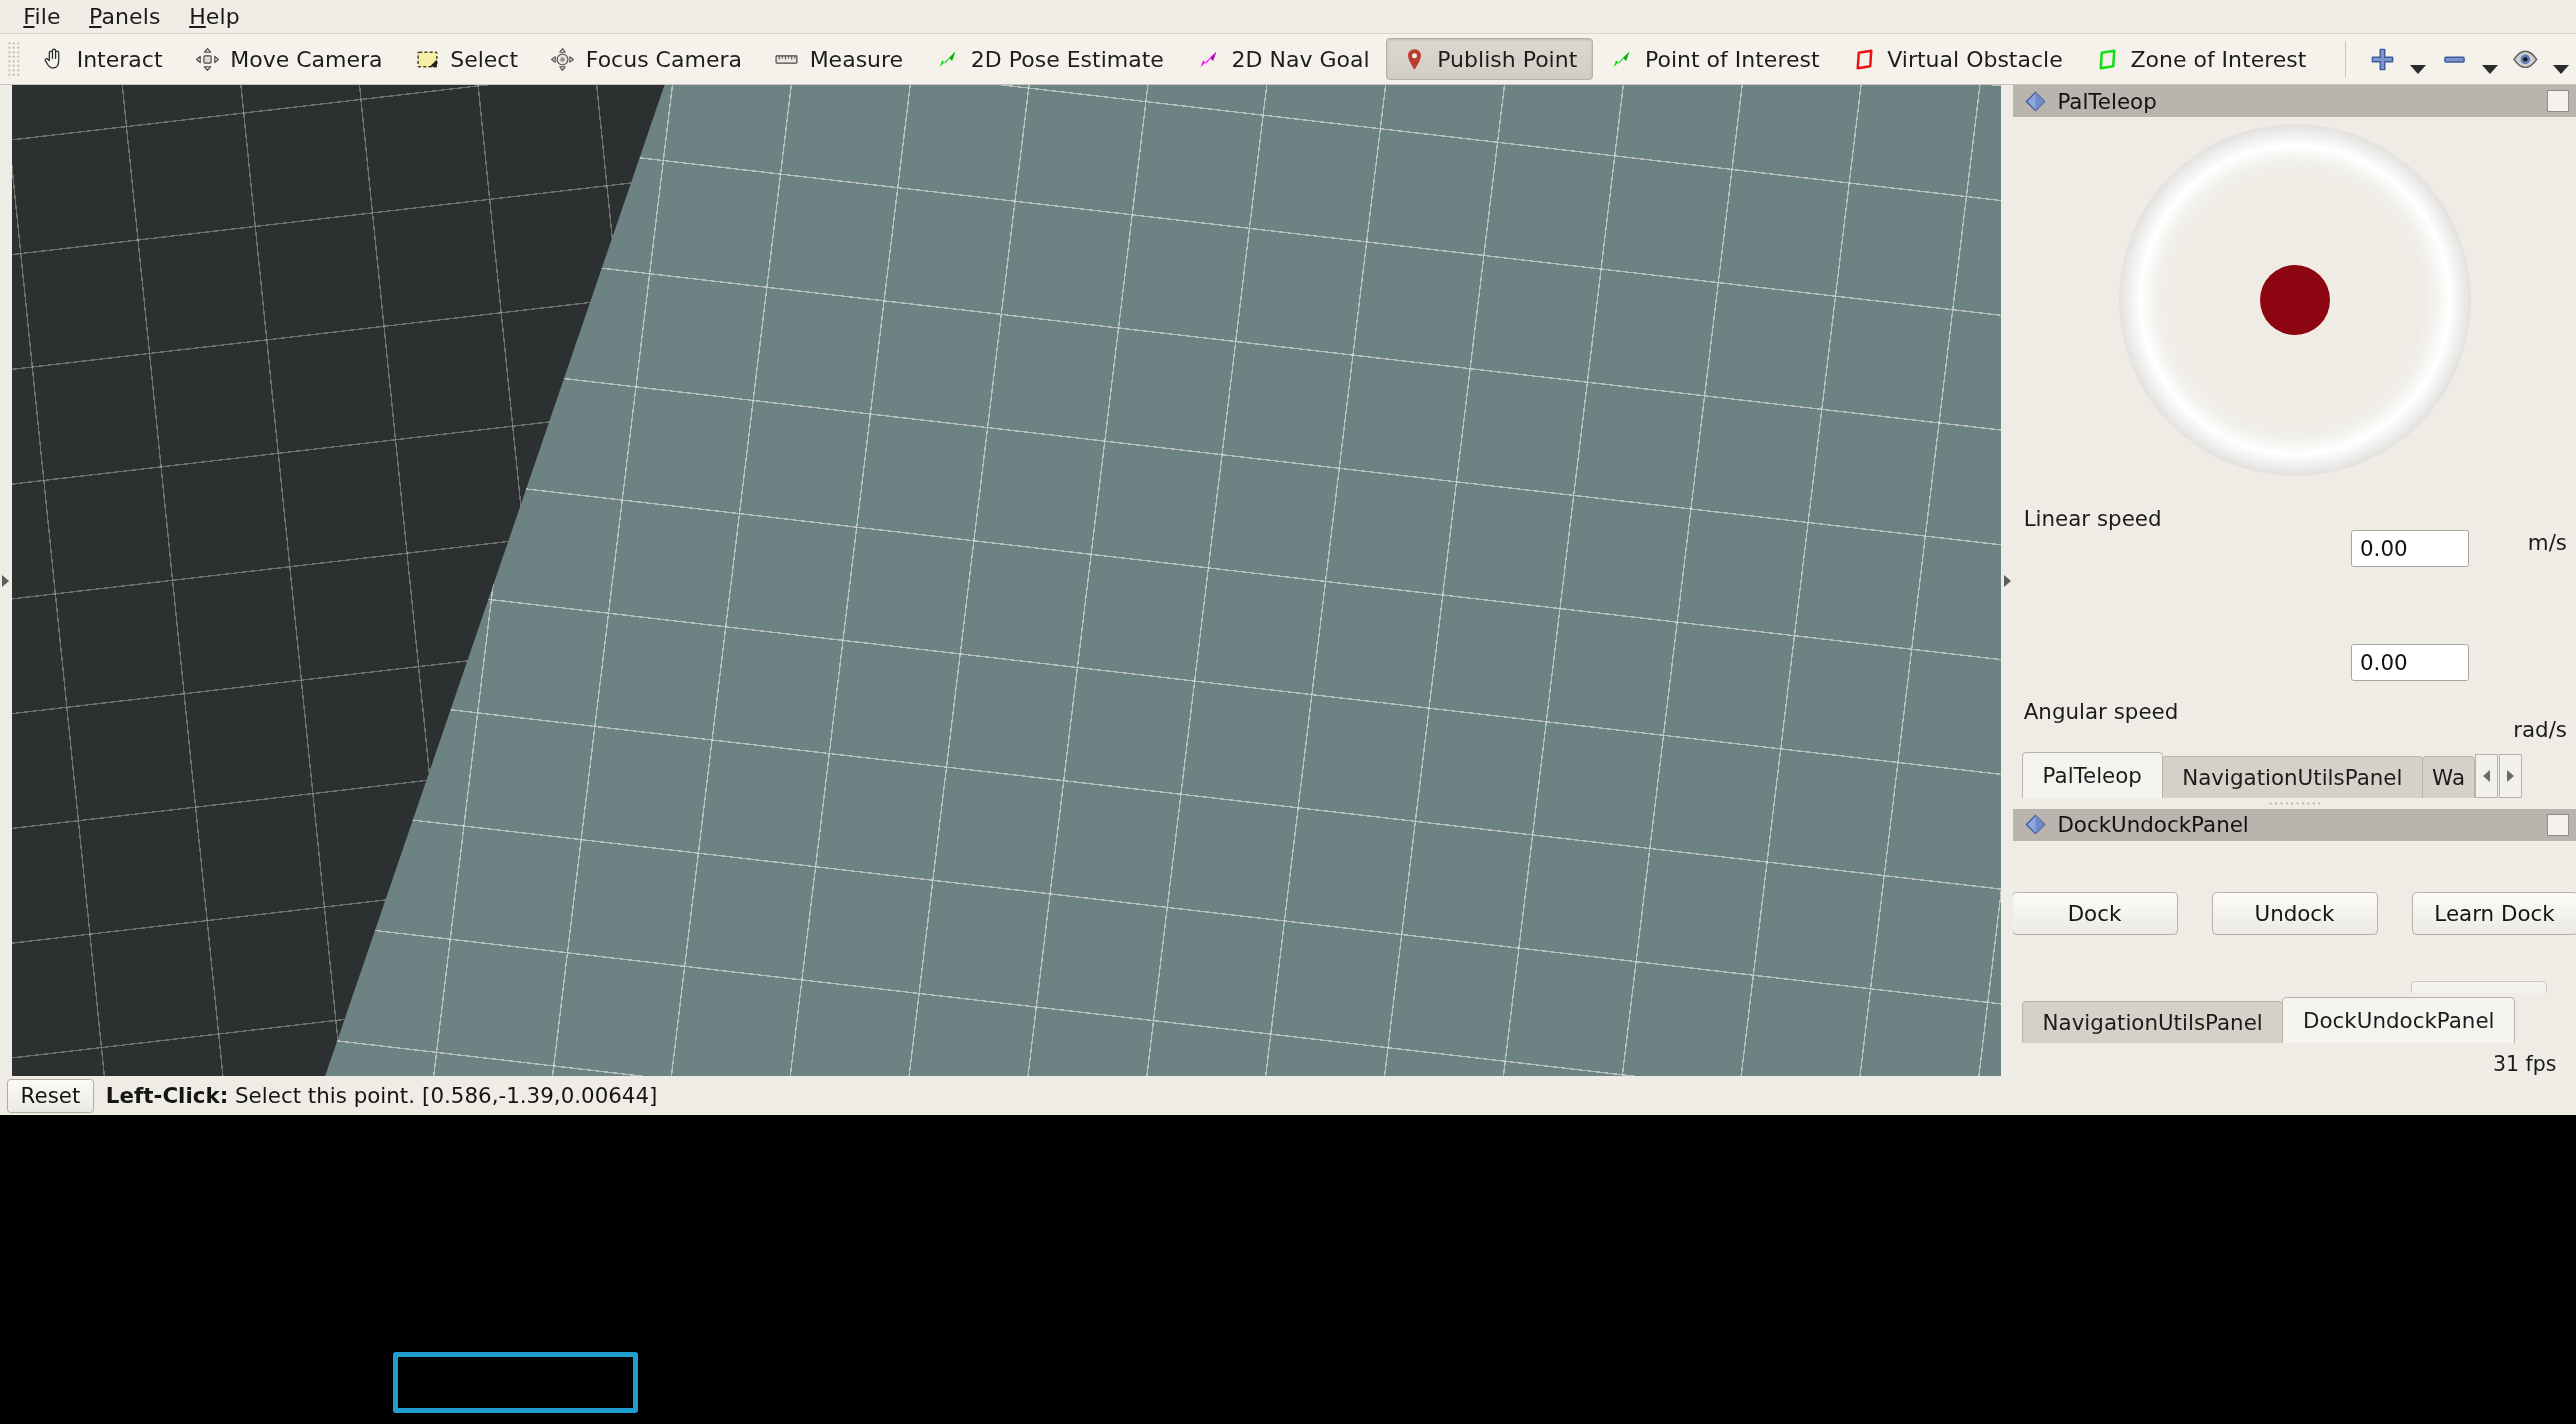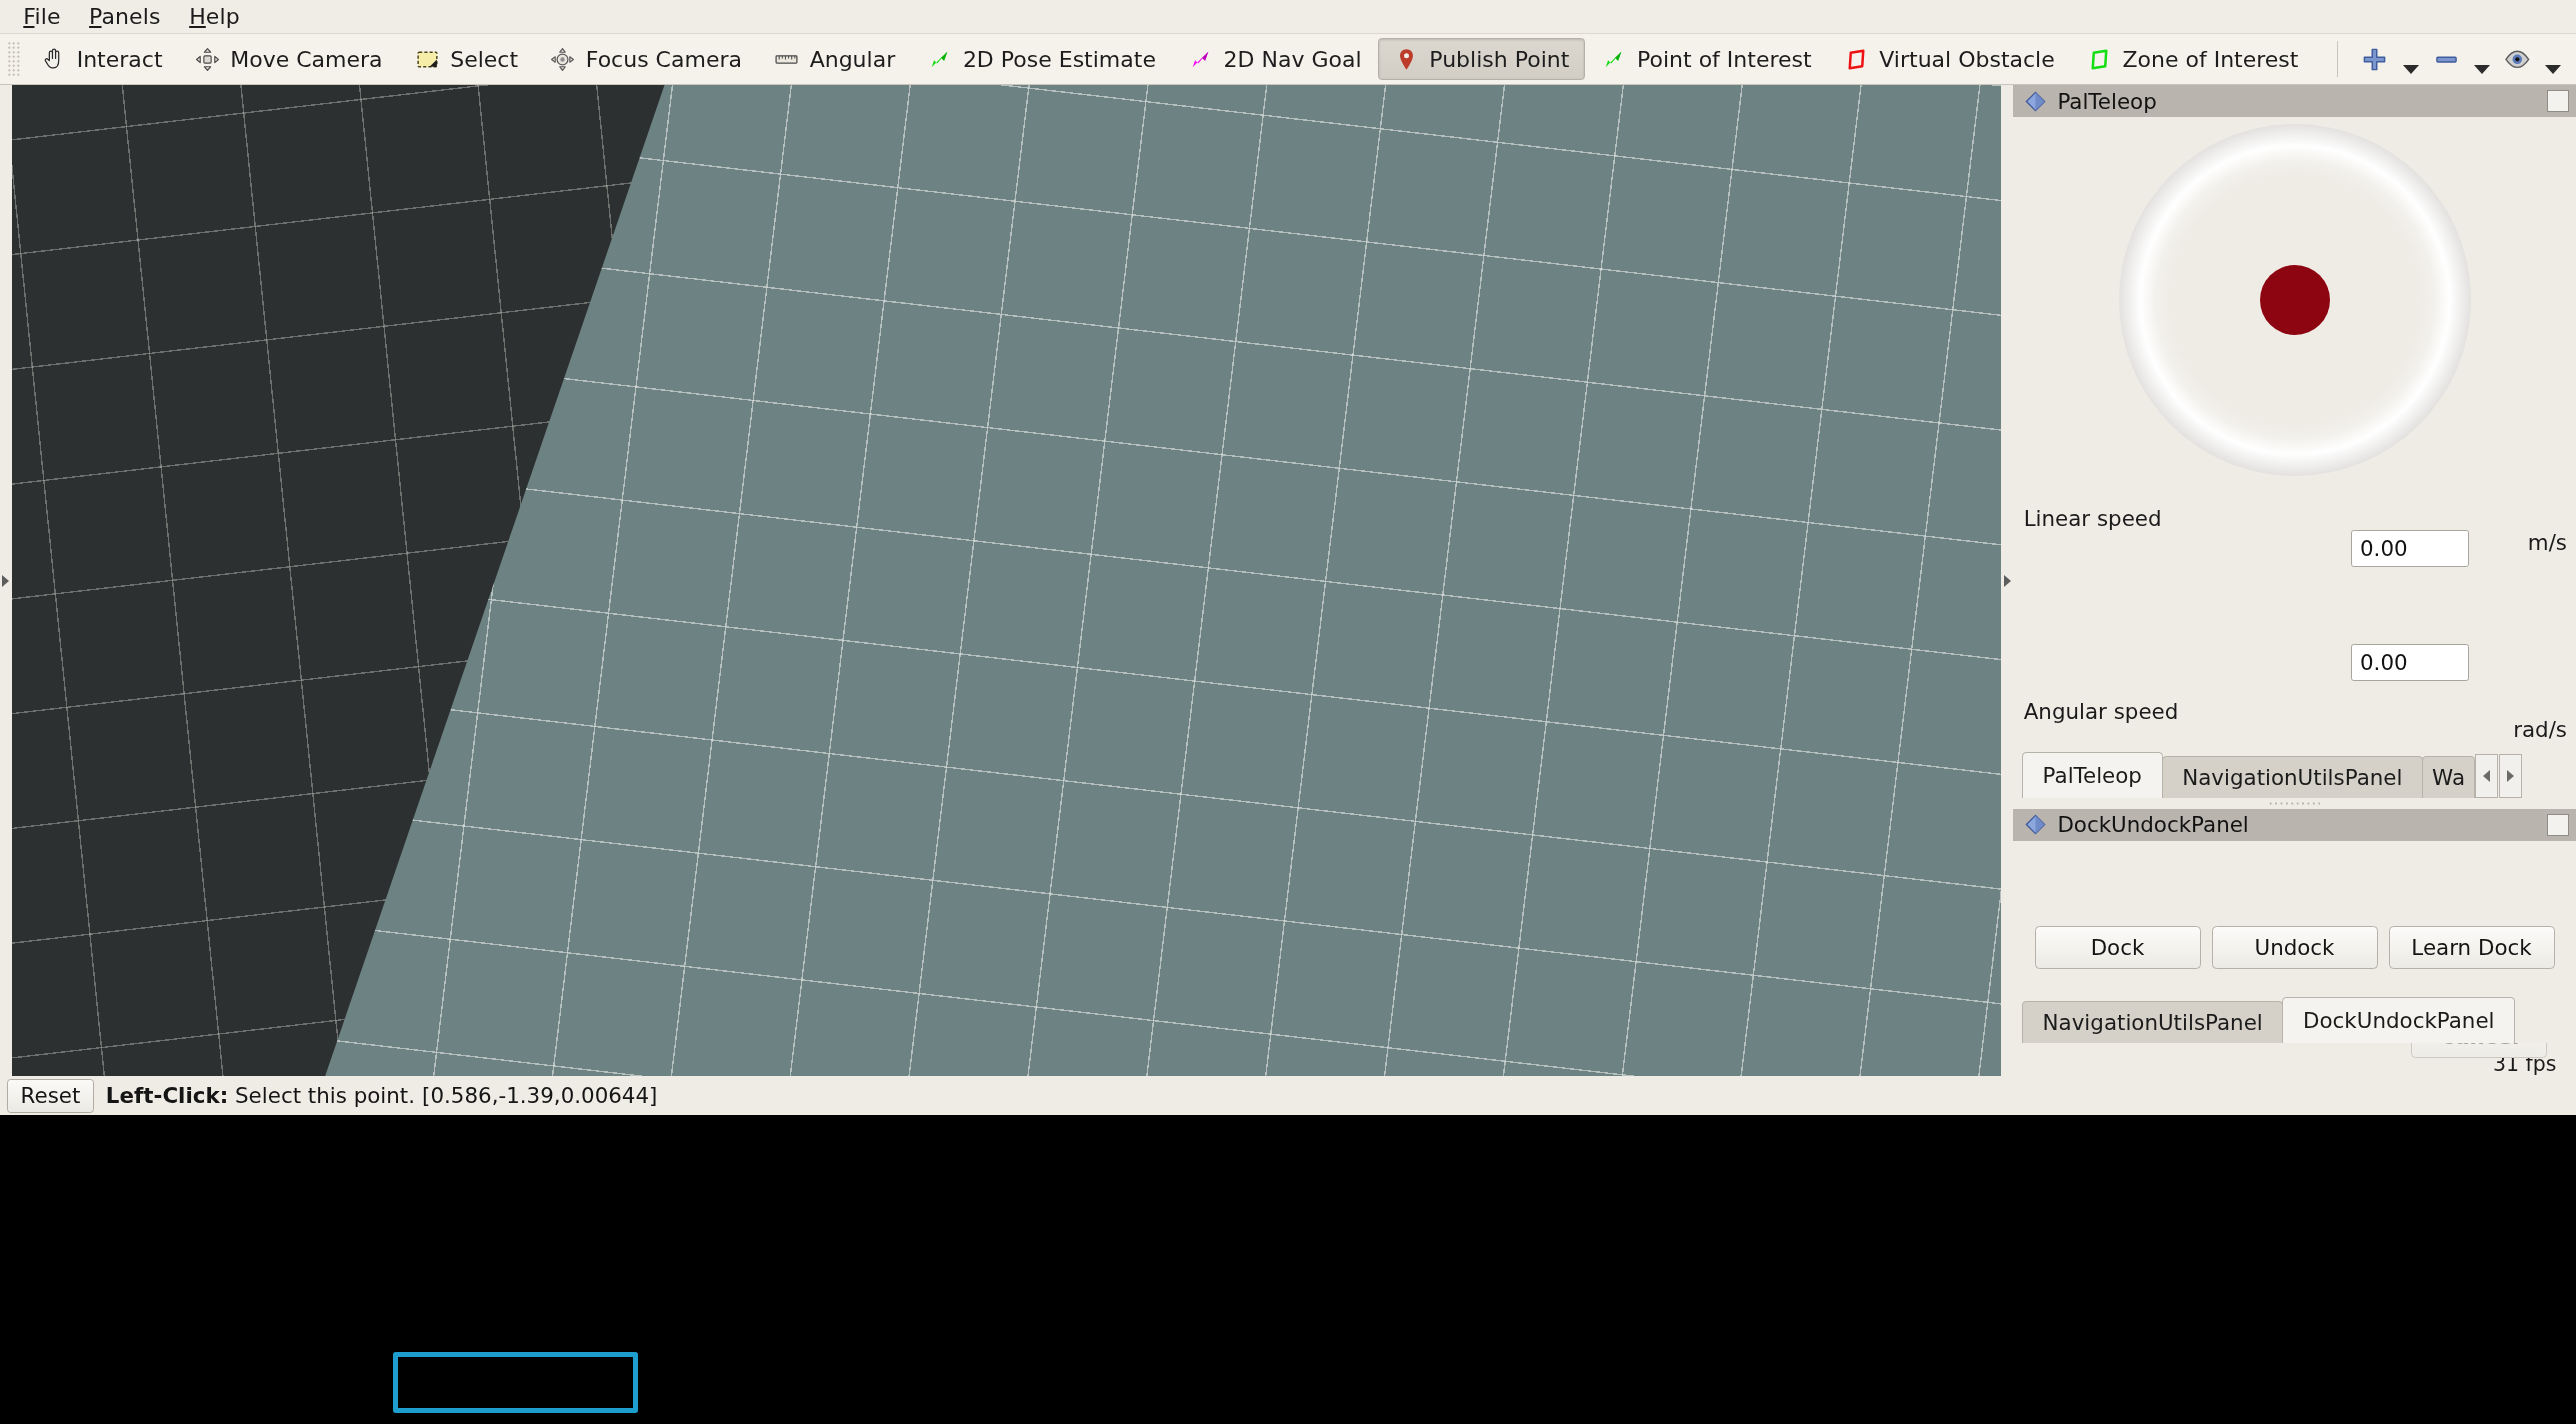--- a/index.html
+++ b/index.html
@@ -297,22 +297,22 @@
   .dock-grip-dots {
     width: 54px; height: 4.5px;
     background-image: radial-gradient(circle, #b6b2aa 0.9px, transparent 1.1px);
     background-size: 5.4px 4.5px;
   }
 
   .dock-body { flex: 1 1 auto; background: #efece6; position: relative; min-height: 0; }
   .dock-btn-row {
     display: flex;
     justify-content: center;
-    gap: 11px;
-    padding-top: 85px;
+    gap: 34px;
+    padding-top: 51px;
   }
   .qbtn {
     min-width: 166px;
     height: 43px;
     padding: 0 18px;
     font-size: 21.4px;
     color: #141414;
     background: linear-gradient(180deg,#fcfbf9 0%,#eceae4 100%);
     border: 0.9px solid #b5b1a9;
     border-radius: 4.5px;
@@ -466,21 +466,21 @@
           <g stroke="#4a4a4a" stroke-width="1">
             <line x1="5" y1="8.5" x2="5" y2="12"></line>
               <line x1="8" y1="8.5" x2="8" y2="11"></line>
             <line x1="11" y1="8.5" x2="11" y2="12"></line>
               <line x1="14" y1="8.5" x2="14" y2="11"></line>
             <line x1="17" y1="8.5" x2="17" y2="12"></line>
               <line x1="20" y1="8.5" x2="20" y2="11"></line>
           </g>
         </svg>
       </span>
-      <span>Angular</span>
+      <span>Measure</span>
     </button>
 
     <button class="tb-btn">
       <span class="icon">
         <svg width="25" height="25" viewBox="0 0 24 24">
           <path d="M19.5 4.5 L16.4 13.2 L13.4 10.2 L4.5 19.5 L6.8 12.8 L9.8 15.8 Z" fill="#16dd16"></path>
           <path d="M19.5 4.5 L16.4 13.2 L13.4 10.2 Z" fill="#0ab00a"></path>
         </svg>
       </span>
       <span>2D Pose Estimate</span>

